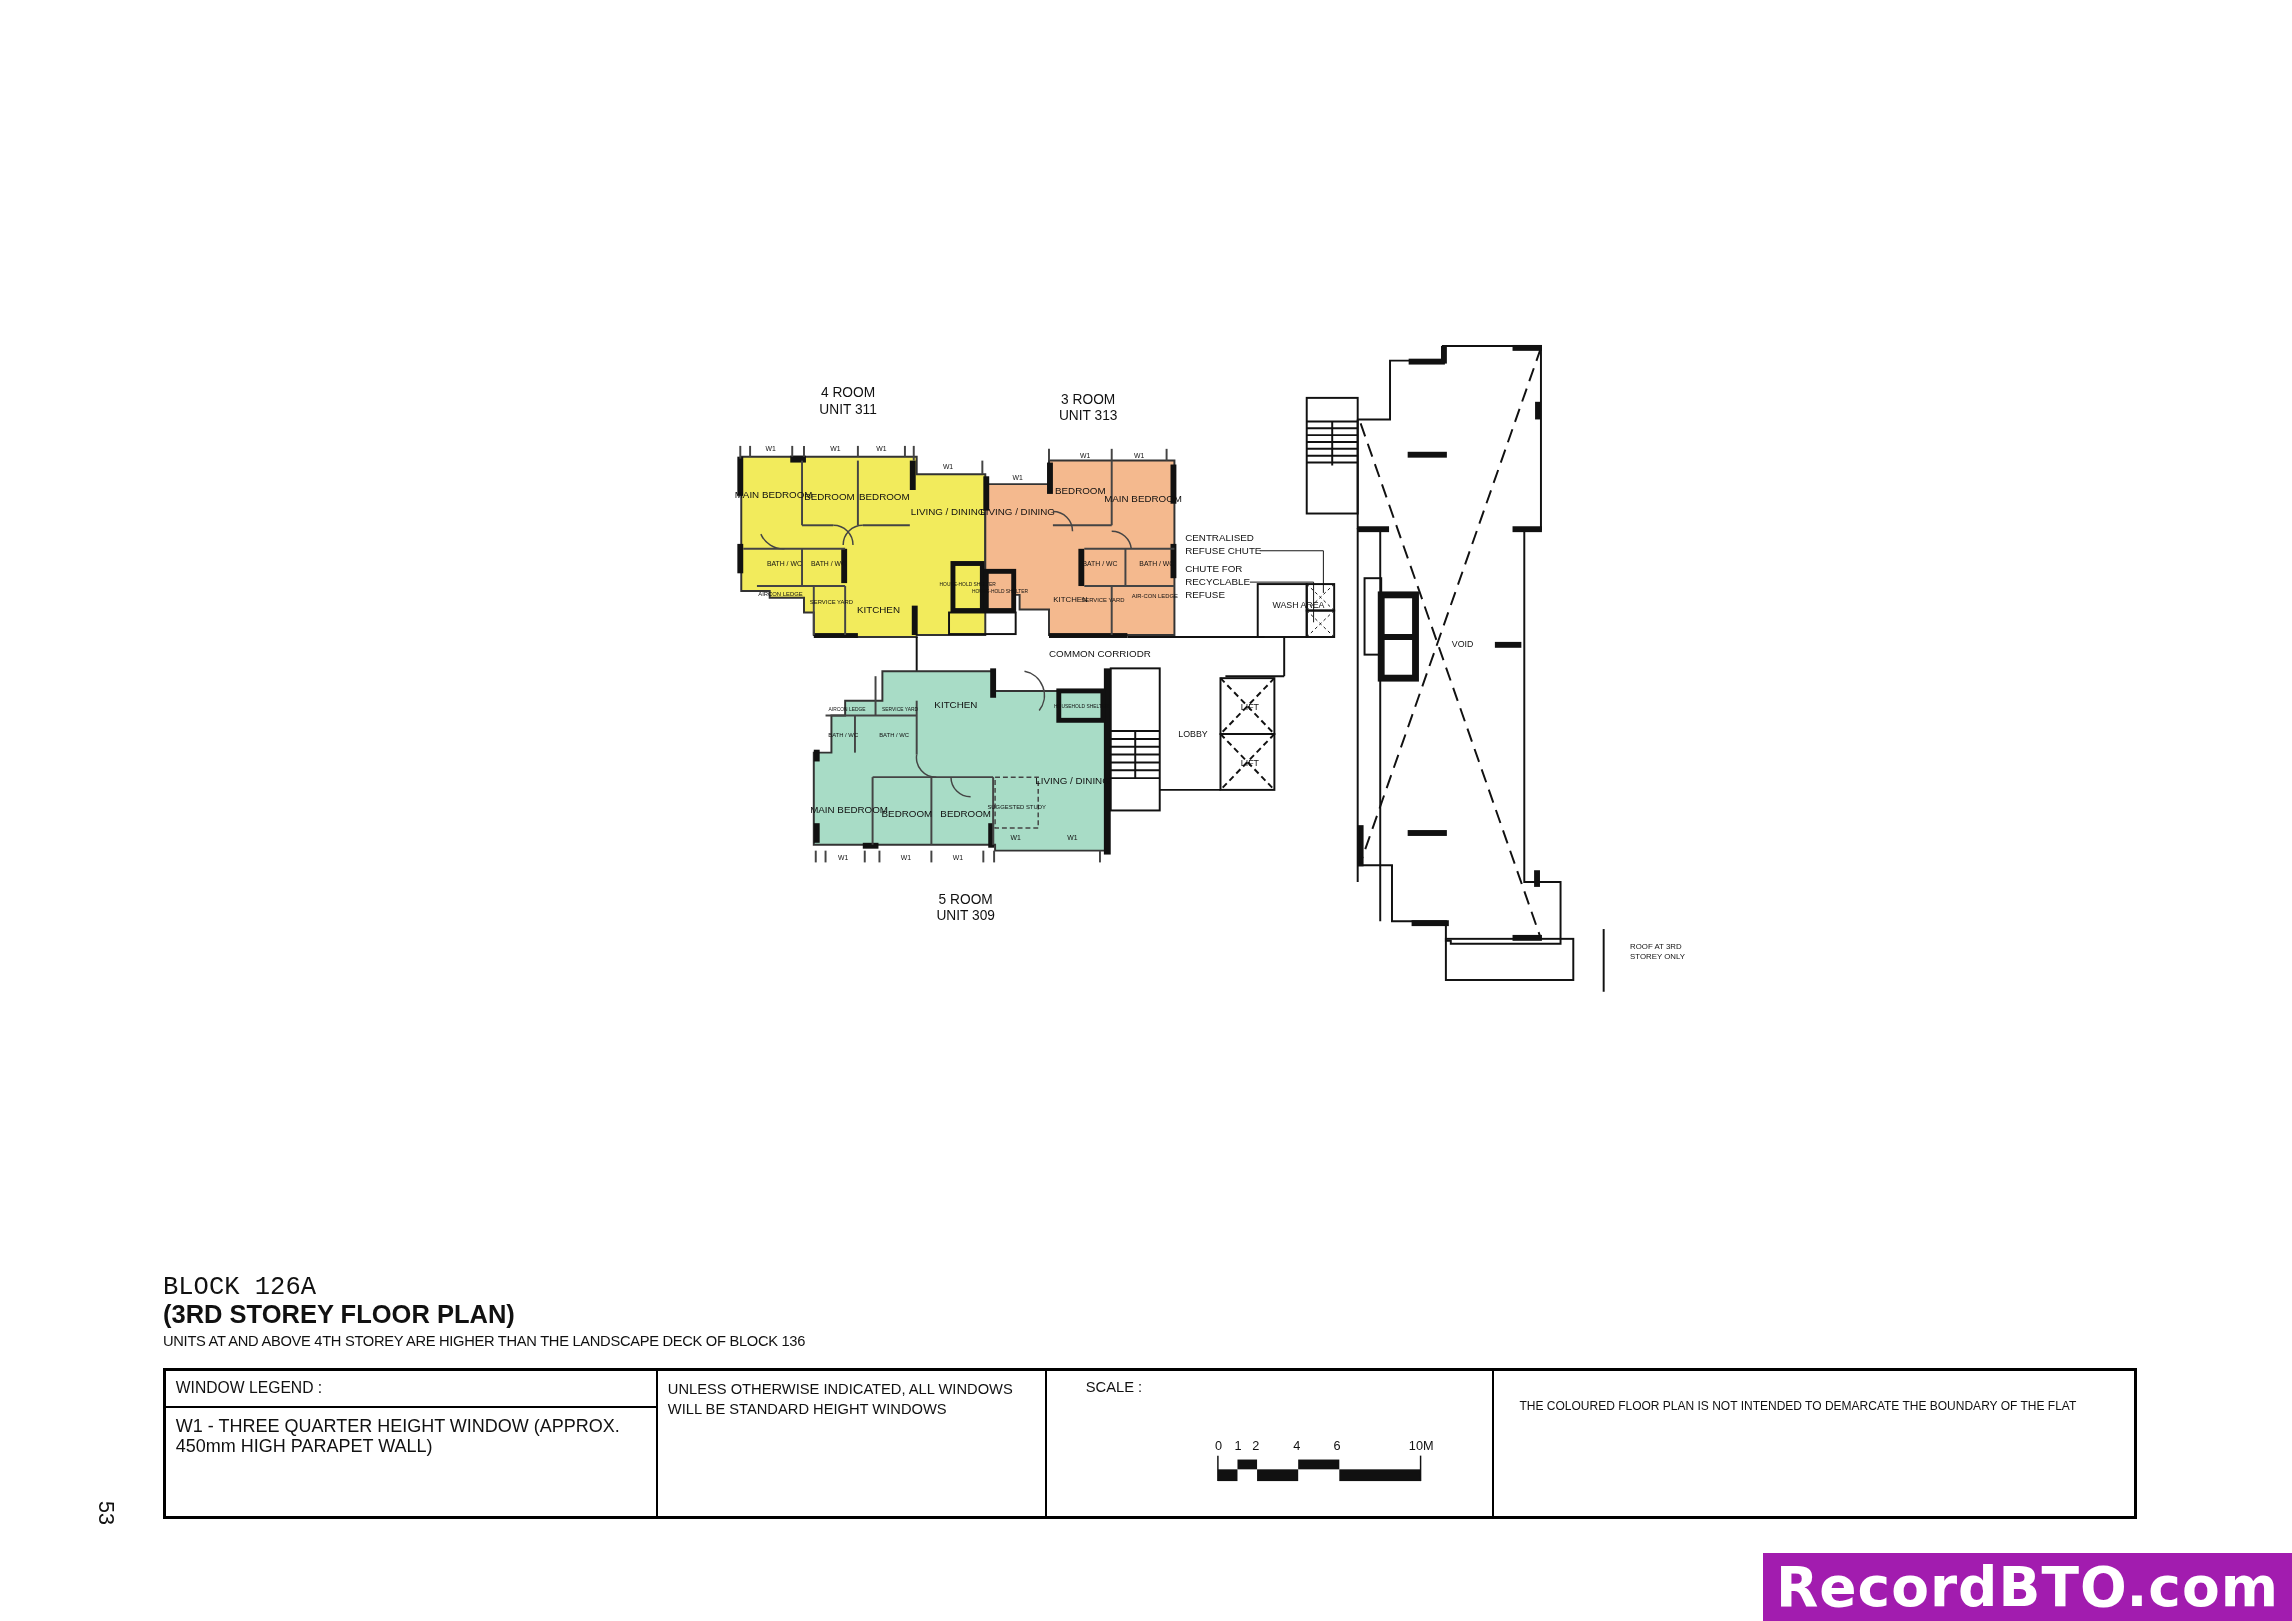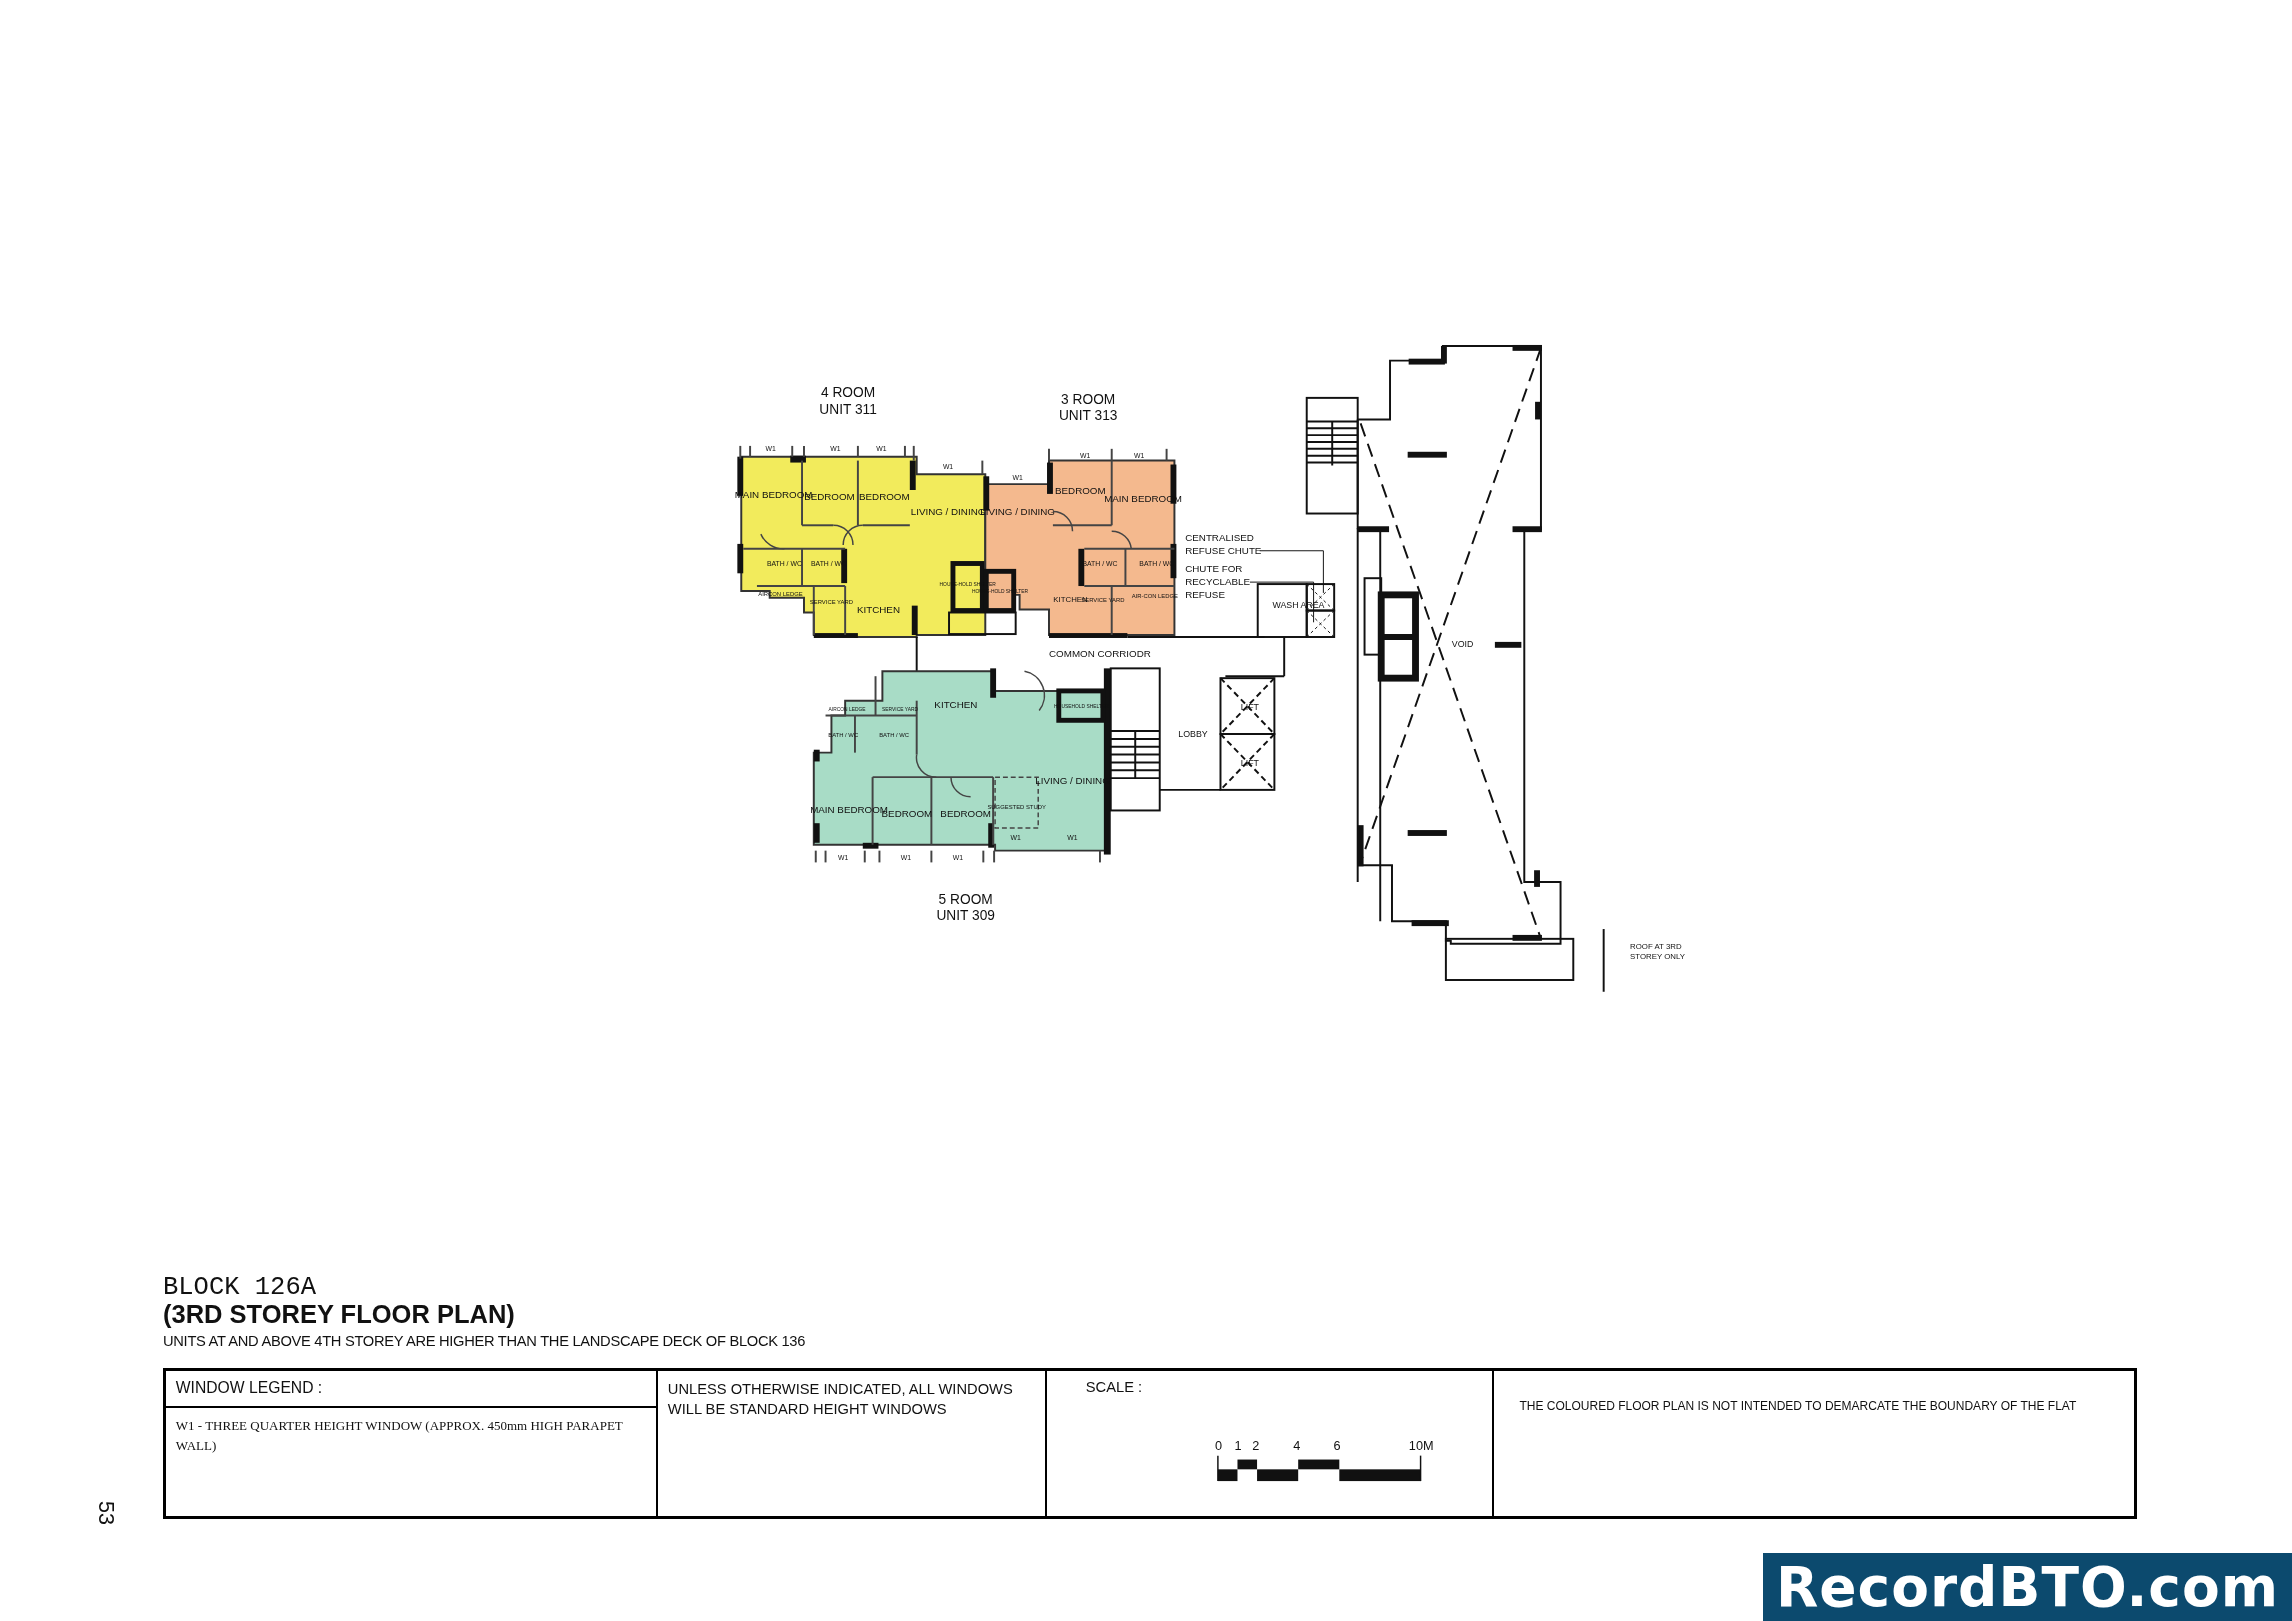--- a/index.html
+++ b/index.html
@@ -12,24 +12,24 @@
   .block-sub { font-size:25.5px; line-height:27.4px; margin:0; font-weight:bold; }
   .block-note { font-size:14.7px; line-height:17.6px; margin-top:3.9px; letter-spacing:-0.3px; }
   .legend-table { position:absolute; left:163px; top:1368px; width:1974px; height:151px;
                   border:3.9px solid #000; box-sizing:border-box; display:flex; }
   .cell { box-sizing:border-box; height:100%; position:relative; }
   .c1 { width:492px; border-right:2px solid #000; }
   .c2 { width:389px; border-right:2.9px solid #000; padding:7.8px 9.8px; font-size:14.7px; line-height:20.6px; }
   .c3 { width:418px; border-right:2px solid #000; padding:7.8px 9.8px; font-size:14.7px;margin-left:29px; }
   .c4 { flex:1; padding:5.9px 25.5px; font-size:12px; line-height:19.6px;margin-top:20px; }
   .c1 .row1 { height:37px; border-bottom:2px solid #000; padding:7.8px 9.8px; box-sizing:border-box; font-size:15.7px; }
-  .c1 .row2 { padding:7.8px 9.8px; font-size:13px; line-height:20.6px;font-family:Liberation Serif, serif; }
+  .c1 .row2 { padding:7.8px 9.8px; font-size:18px; line-height:20.6px; }
   .scale-bar { position:absolute; left:137px; top:61px; width:235px; height:59px; }
   .page-num { position:absolute; left:94px; top:1500px; font-size:21.6px; transform:rotate(90deg); transform-origin:center; }
-  .watermark { position:absolute; left:1763px; top:1553px; width:529px; height:69px; background:#0c4a6e;
+  .watermark { position:absolute; left:1763px; top:1553px; width:529px; height:69px; background:#a21caf;
                color:#fff; font-family:"DejaVu Sans", sans-serif; font-weight:bold; font-size:55px;
                line-height:69px; text-align:center; letter-spacing:1px; }
 </style>
 </head>
 <body>
 
 <svg id="plan" viewBox="0 0 2339 1300" xmlns="http://www.w3.org/2000/svg">
 
   <g>
     <polygon points="756,466 935,466 935,484 1005,484 1005,648 935,648 935,650 872,650 872,648 830,648 830,625 820,625 820,610 785,610 785,603 756,603" fill="#F2EB5C" stroke="#333" stroke-width="2"></polygon>

